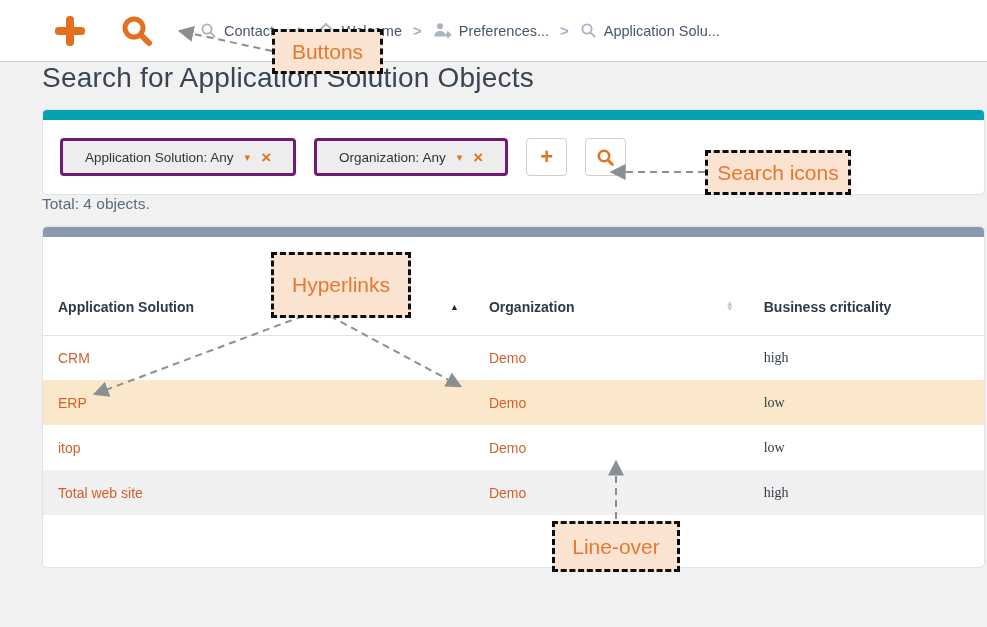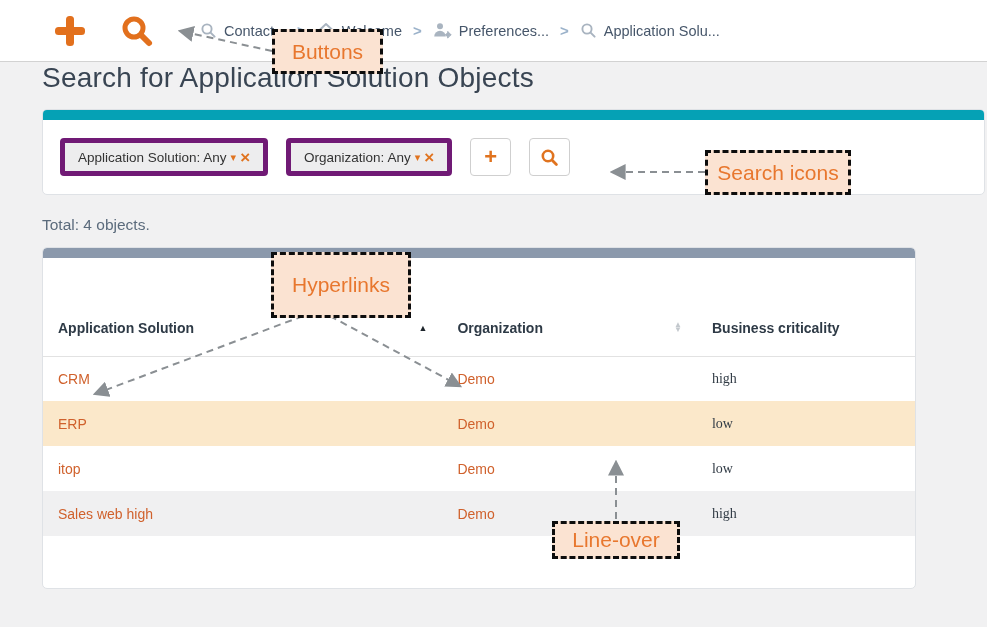--- a/index.html
+++ b/index.html
@@ -35,36 +35,36 @@
     letter-spacing:0.2px;
   }
 
   .search-card {
     margin-top:15px; width:943px; background:#fff;
     border:1px solid #dfe2e6; border-radius:5px;
   }
   .teal-bar { height:10px; background:#05a1b5; border-radius:4px 4px 0 0; }
   .filters { display:flex; align-items:center; padding:18px 16px 18px 17px; gap:18px; }
   .chip {
-    background:#ededee; border:5px solid #701a75; border-radius:4px;
-    height:38px; padding:0 13px; display:flex; align-items:center; gap:4px;
+    background:#ededee; border:3px solid #701a75; border-radius:4px;
+    height:38px; padding:0 22px; display:flex; align-items:center; gap:11px;
     font-size:13.5px; color:#333; cursor:pointer;
   }
   .chip .caret { color:#e0731f; font-size:11px; line-height:1; cursor:pointer; }
   .chip .close { color:#e0731f; font-size:17px; font-weight:bold; line-height:1; cursor:pointer; }
   .sq-btn {
     width:41px; height:38px; background:#fff; border:1px solid #cfcfcf; border-radius:4px;
     display:flex; align-items:center; justify-content:center; cursor:pointer;
   }
   .sq-btn.plus { color:#e0731f; font-size:22px; font-weight:bold; }
 
-  .total-line { margin-top:21px; font-size:15.5px; color:#5b6b7c; }
+  .total-line { font-size:15.5px; color:#5b6b7c; }
 
   .table-card {
-    margin-top:13px; width:874px; height:342px; background:#fff;
+    margin-top:13px; width:943px; height:342px; background:#fff;
     border:1px solid #dfe2e6; border-radius:5px; overflow:hidden;
   }
   .slate-bar { height:10px; background:#8b99ac; border-radius:4px 4px 0 0; }
   .table-toolbar-space { height:42px; }
   table.results { width:100%; border-collapse:collapse; table-layout:fixed; }
   th {
     height:56px; vertical-align:middle; text-align:left;
     padding:0 15px; border-bottom:1px solid #e2e2e2; cursor:pointer;
   }
   .th-inner { display:flex; align-items:center; justify-content:space-between; }
@@ -80,21 +80,21 @@
 
   
   .ann {
     position:absolute; background:#fbe3d2; border:3px dashed #0d0d0d;
     color:#e8772e; display:flex; align-items:center; justify-content:center;
     font-size:21px; z-index:30;
   }
   .ann-buttons     { left:272px; top:29px;  width:111px; height:45px;text-align:right; }
   .ann-search      { left:705px; top:150px; width:146px; height:45px; }
   .ann-hyperlinks  { left:271px; top:252px; width:140px; height:66px; }
-  .ann-lineover    { left:552px; top:521px; width:128px; height:38px; }
+  .ann-lineover    { left:552px; top:521px; width:128px; height:51px; }
 
   svg.arrows { position:absolute; inset:0; width:987px; height:627px; pointer-events:none; z-index:25; }
 </style>
 </head>
 <body>
 
 <div class="screen">
 
   <header class="topbar">
     <span class="tb-plus">
@@ -226,21 +226,21 @@
             <td><a class="cell-link">ERP</a></td>
             <td><a class="cell-link">Demo</a></td>
             <td><span class="cell-value">low</span></td>
           </tr>
           <tr>
             <td><a class="cell-link">itop</a></td>
             <td><a class="cell-link">Demo</a></td>
             <td><span class="cell-value">low</span></td>
           </tr>
           <tr class="row-striped">
-            <td><a class="cell-link">Sales web high</a></td>
+            <td><a class="cell-link">Total web site</a></td>
             <td><a class="cell-link">Demo</a></td>
             <td><span class="cell-value">high</span></td>
           </tr>
         </tbody>
       </table>
     </section>
   </main>
 
   <svg class="arrows">
     <defs>

